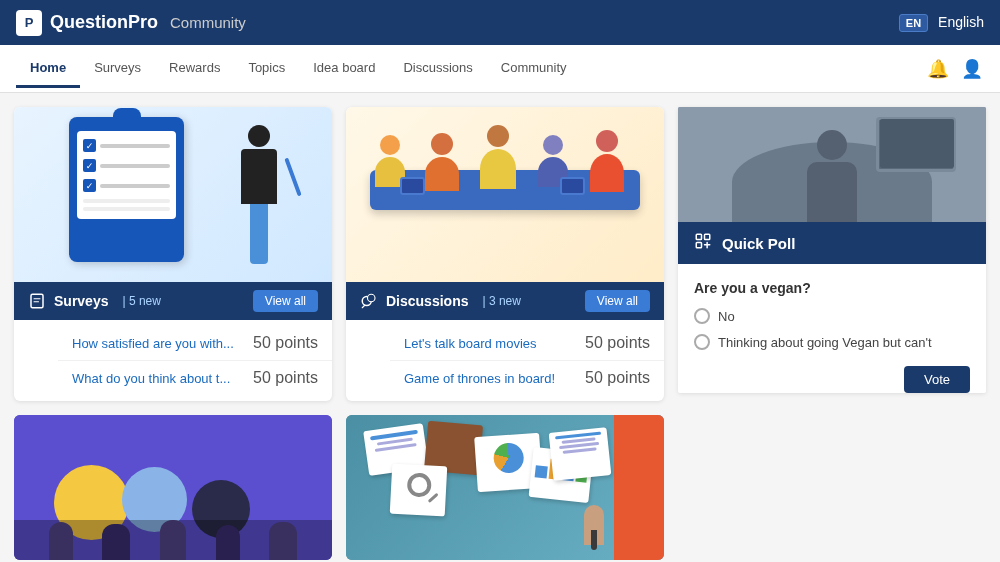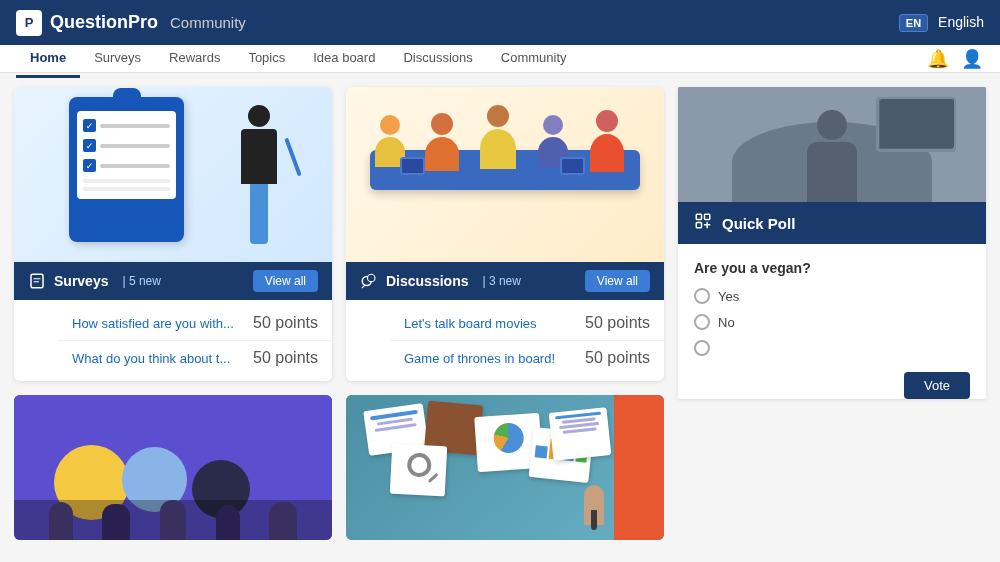--- a/index.html
+++ b/index.html
@@ -46,21 +46,21 @@
       border-radius: 3px;
       padding: 2px 6px;
       font-size: 11px;
       font-weight: bold;
       color: white;
     }
 
     
     .nav {
       background: white;
-      height: 28px;
+      height: 48px;
       display: flex;
       align-items: center;
       justify-content: space-between;
       padding: 0 16px;
       border-bottom: 1px solid #e0e0e0;
     }
     .nav-links { display: flex; align-items: center; gap: 0; }
     .nav-link {
       padding: 10px 14px;
       font-size: 13px;
@@ -521,28 +521,25 @@
             <path d="M14 17h7M17.5 14v7" stroke="white" stroke-width="2" stroke-linecap="round"></path>
           </svg>
         </span>
         <span class="poll-header-title">Quick Poll</span>
       </div>
 
       <div class="poll-body">
         <div class="poll-question">Are you a vegan?</div>
         <div class="poll-option">
           <div class="radio-circle"></div>
-          <span class="poll-option-label">Yes</span>
+          <span class="poll-option-label">No</span>
         </div>
         <div class="poll-option">
           <div class="radio-circle"></div>
-          <span class="poll-option-label">No</span>
-        </div>
-        <div class="poll-option">
-          <div class="radio-circle"></div>
+          <span class="poll-option-label">Thinking about going Vegan but can't</span>
         </div>
         <div style="text-align:right; margin-top:10px;">
           <button class="poll-vote-btn">Vote</button>
         </div>
       </div>
     </div>
   </div>
 </div>
 
 </body></html>

